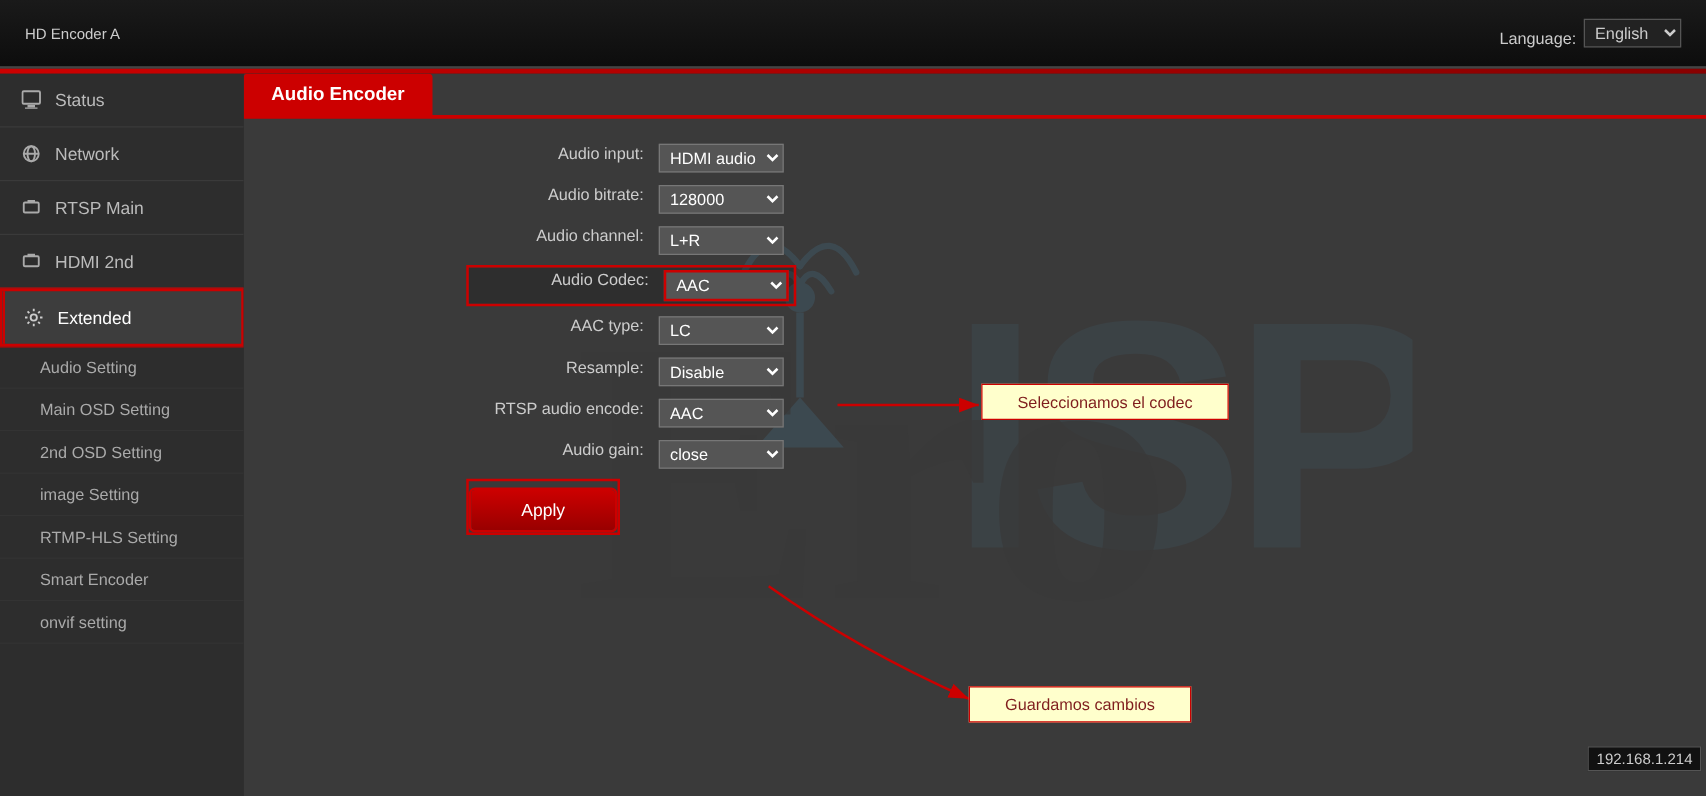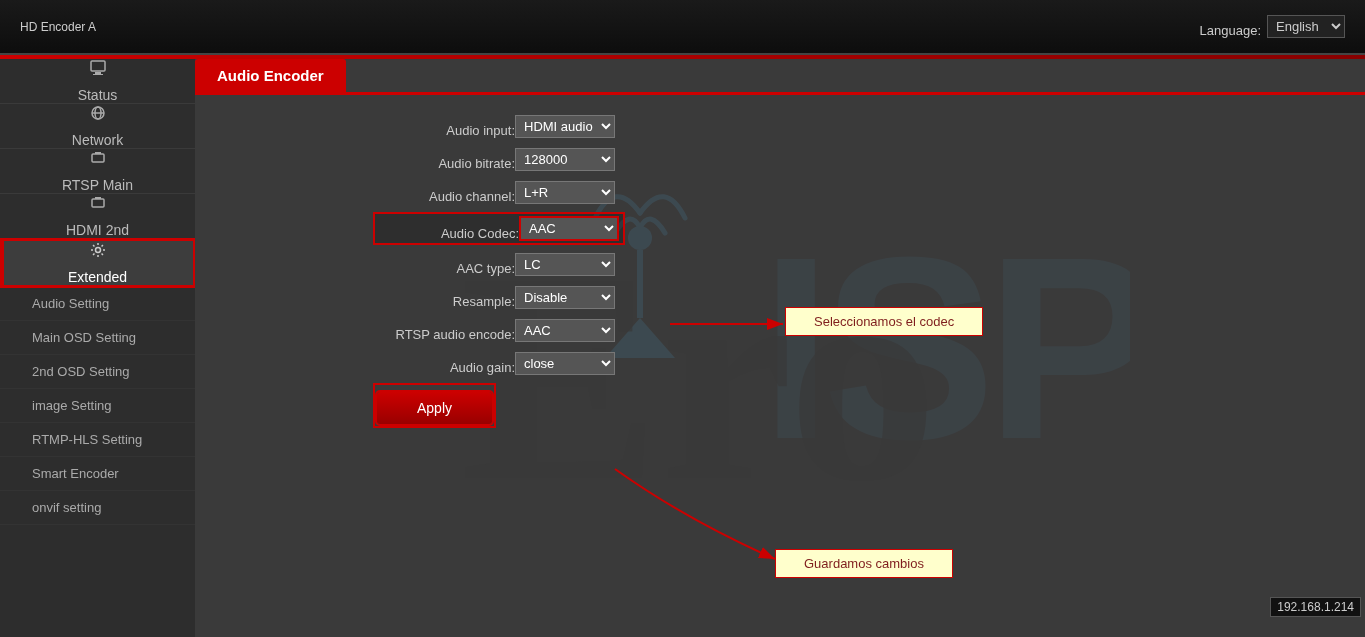--- a/index.html
+++ b/index.html
@@ -51,27 +51,26 @@
     #sidebar {
       width: 195px;
       background: #2d2d2d;
       flex-shrink: 0;
       overflow-y: auto;
     }
 
     .sidebar-item {
       display: flex;
       align-items: center;
-      padding: 0 16px;
+      padding: 12px 16px;
       cursor: pointer;
       color: #bbb;
       font-size: 14px;
       gap: 10px;
       border-bottom: 1px solid #3a3a3a;
-      flex-direction: column;
     }
     .sidebar-item.active {
       background: #3d3d3d;
       border-left: 3px solid #cc0000;
       color: #fff;
       box-shadow: 2px 0 0 #cc0000 inset;
       outline: 1px solid #cc0000;
     }
     .sidebar-icon {
       width: 18px;
@@ -137,23 +136,23 @@
 
     
     #form-area {
       position: relative;
       z-index: 1;
       padding: 20px 0 20px 180px;
     }
 
     .form-row {
       display: flex;
-      align-items: flex-end;
+      align-items: flex-start;
       margin-bottom: 10px;
-      gap: 0;
+      gap: 12px;
     }
     .form-label {
       width: 140px;
       text-align: right;
       color: #ccc;
       font-size: 13px;
     }
     .form-row select {
       background: #555;
       color: #fff;

